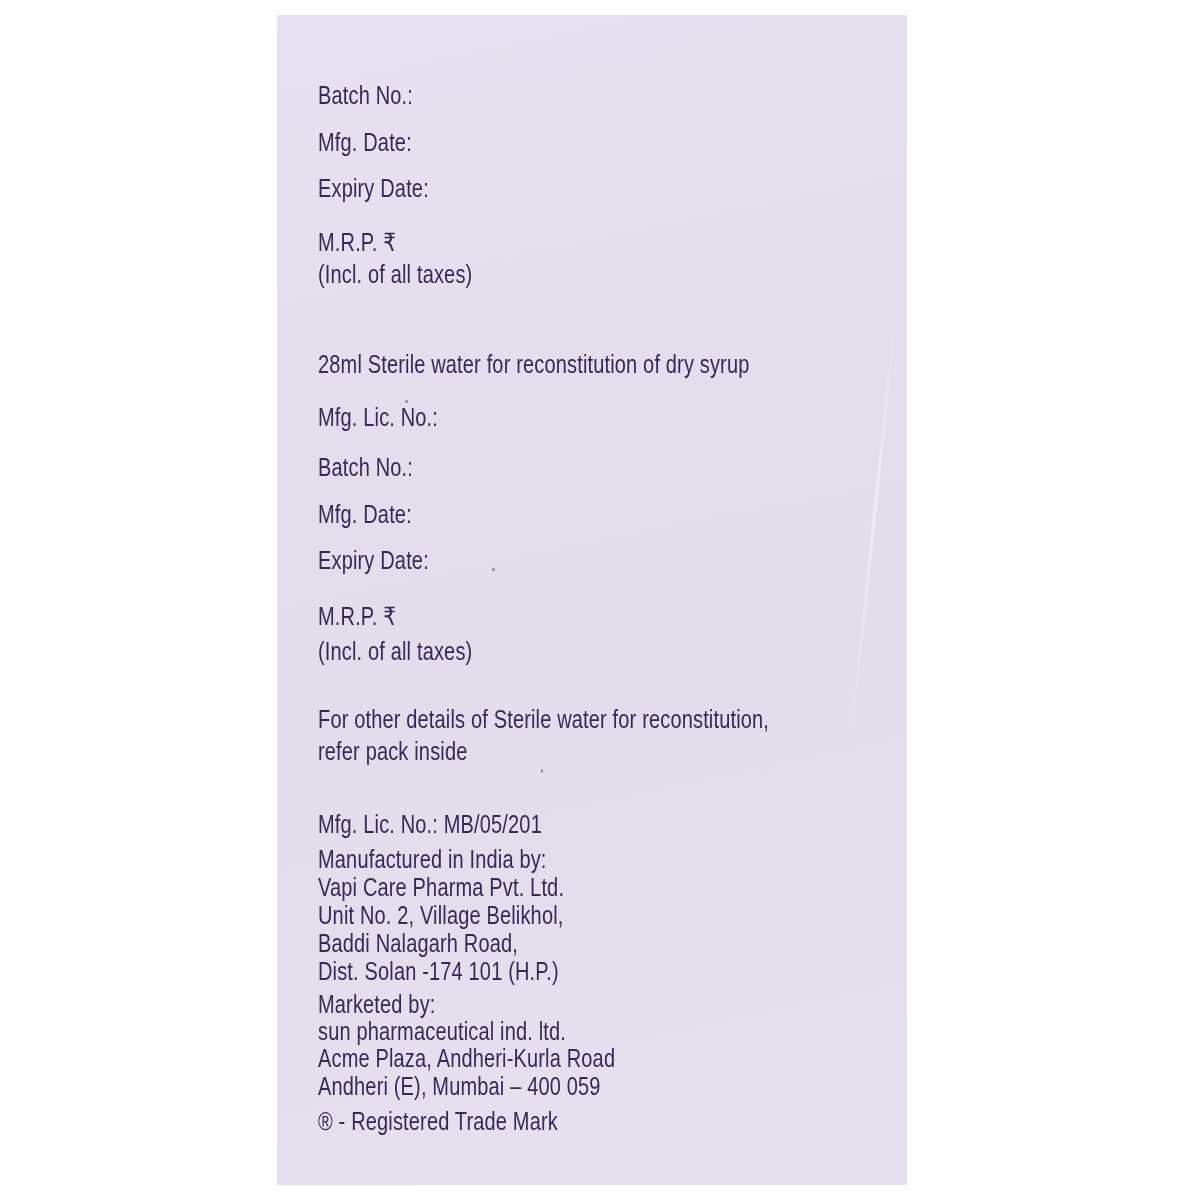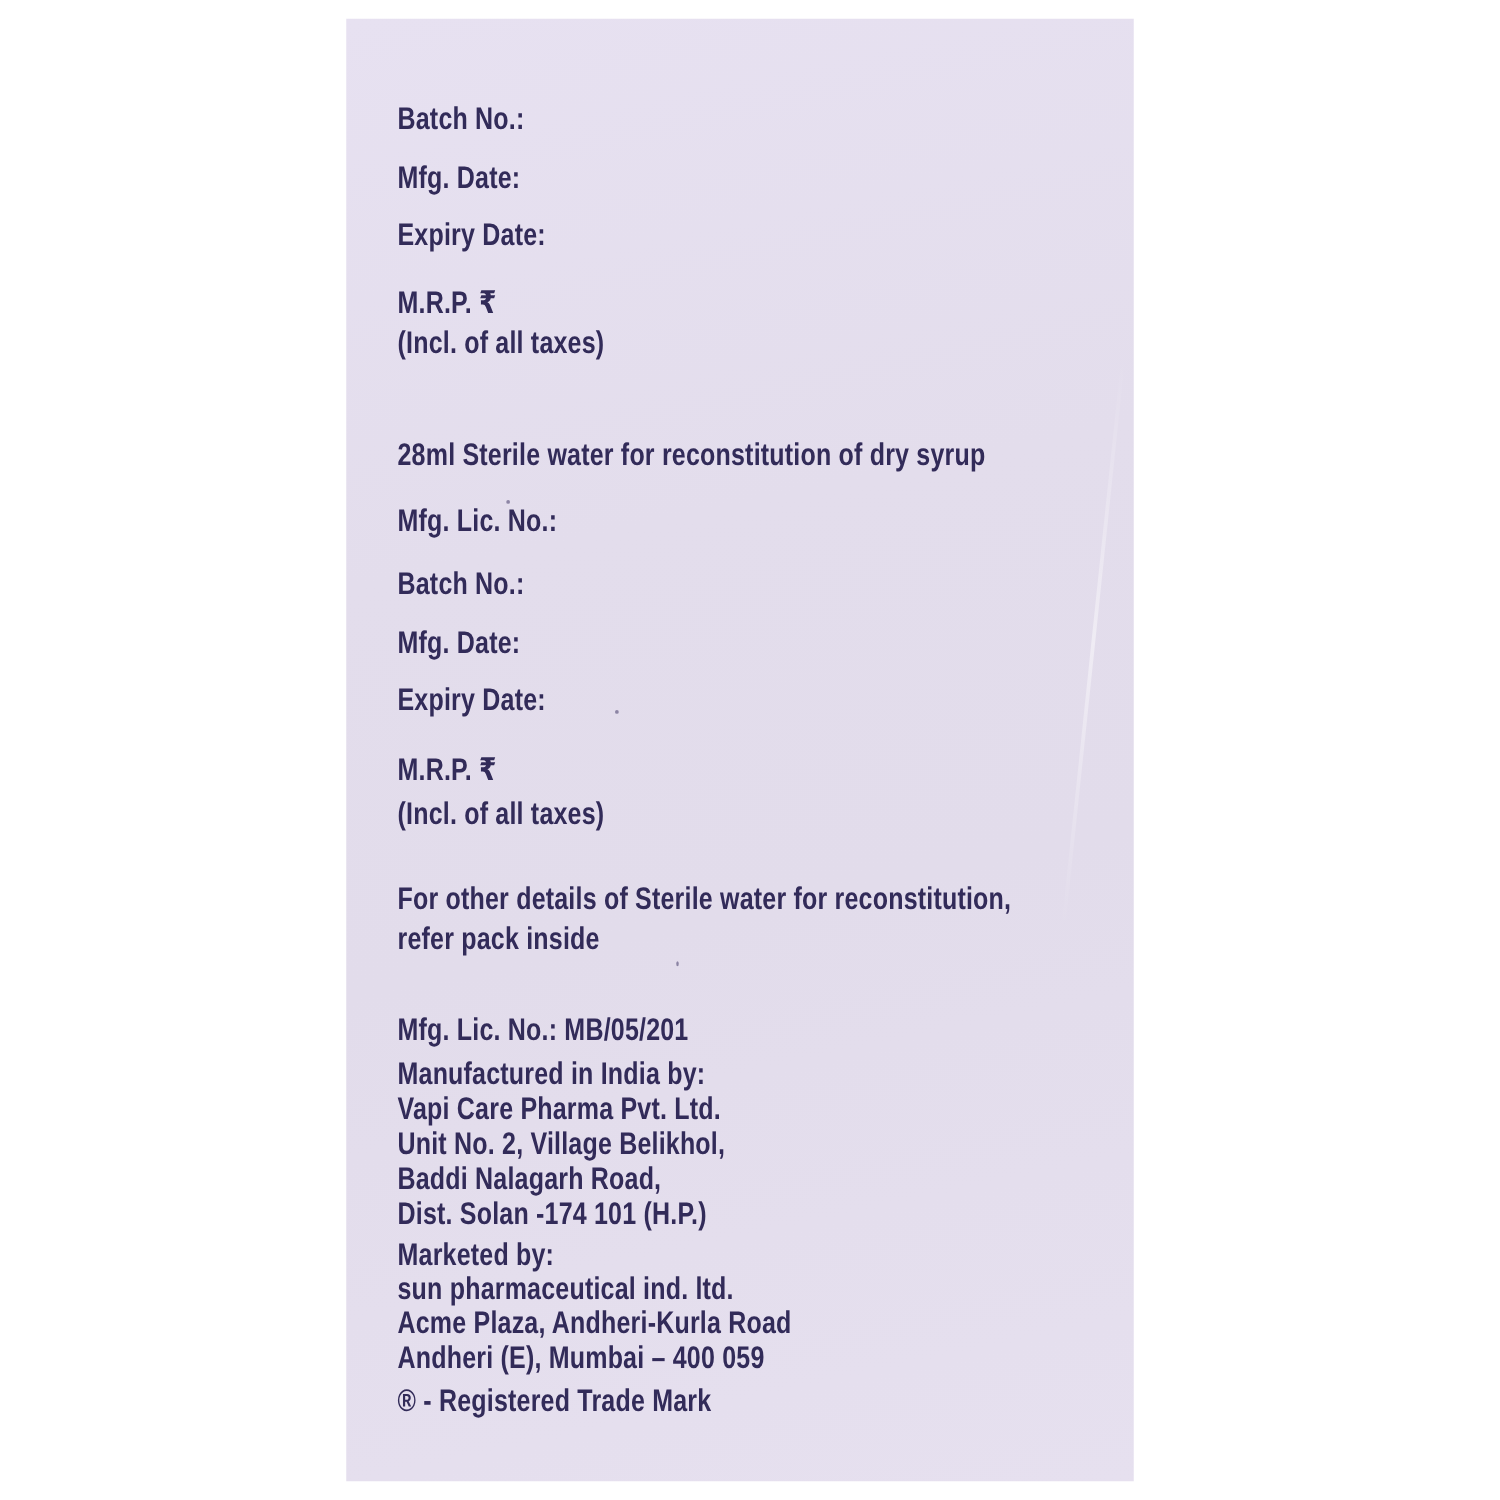--- a/index.html
+++ b/index.html
@@ -9,21 +9,20 @@
     height: 1200px;
     background: #ffffff;
     font-family: "Liberation Sans", "DejaVu Sans", sans-serif;
   }
   .stage {
     position: relative;
     width: 1200px;
     height: 1188px;
     background: #ffffff;
     overflow: hidden;
-    font-weight: bold;
   }
   
   .label-card {
     position: absolute;
     left: 277px;
     top: 15px;
     width: 630px;
     height: 1170px;
     background: linear-gradient(168deg, #e7e1f1 0%, #e3ddec 35%, #e2dceb 60%, #e6e0ef 100%);
   }

